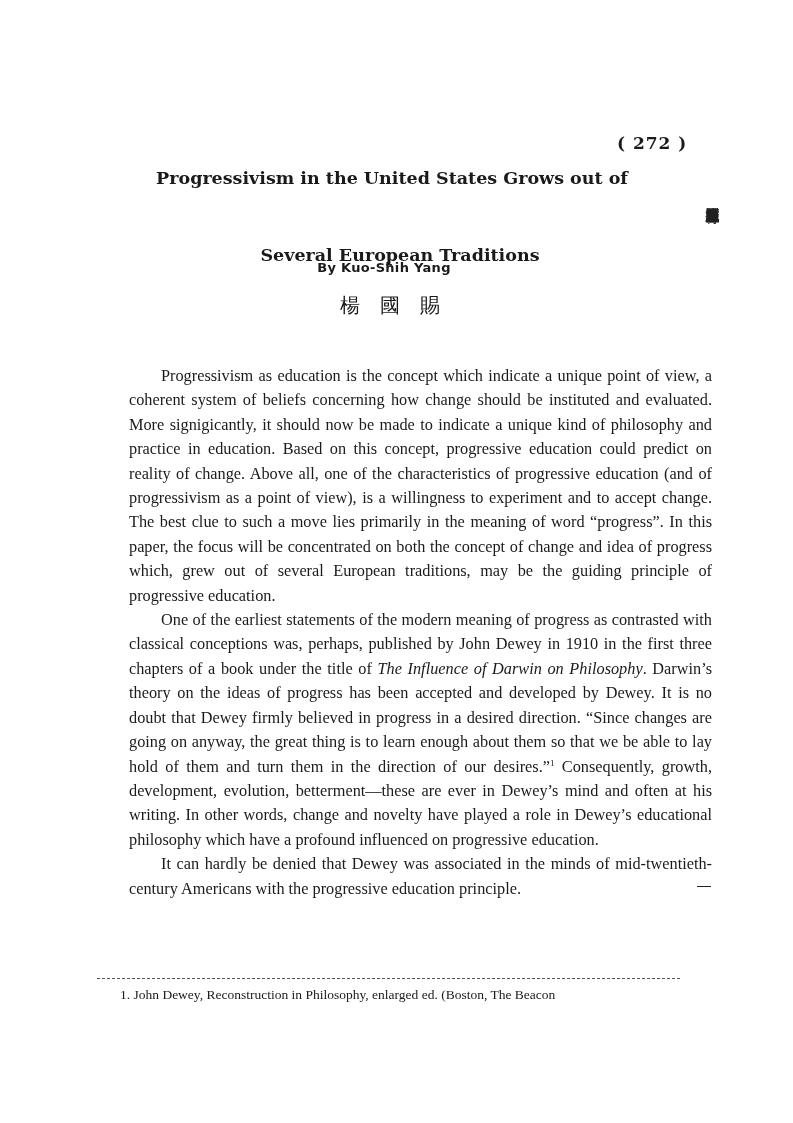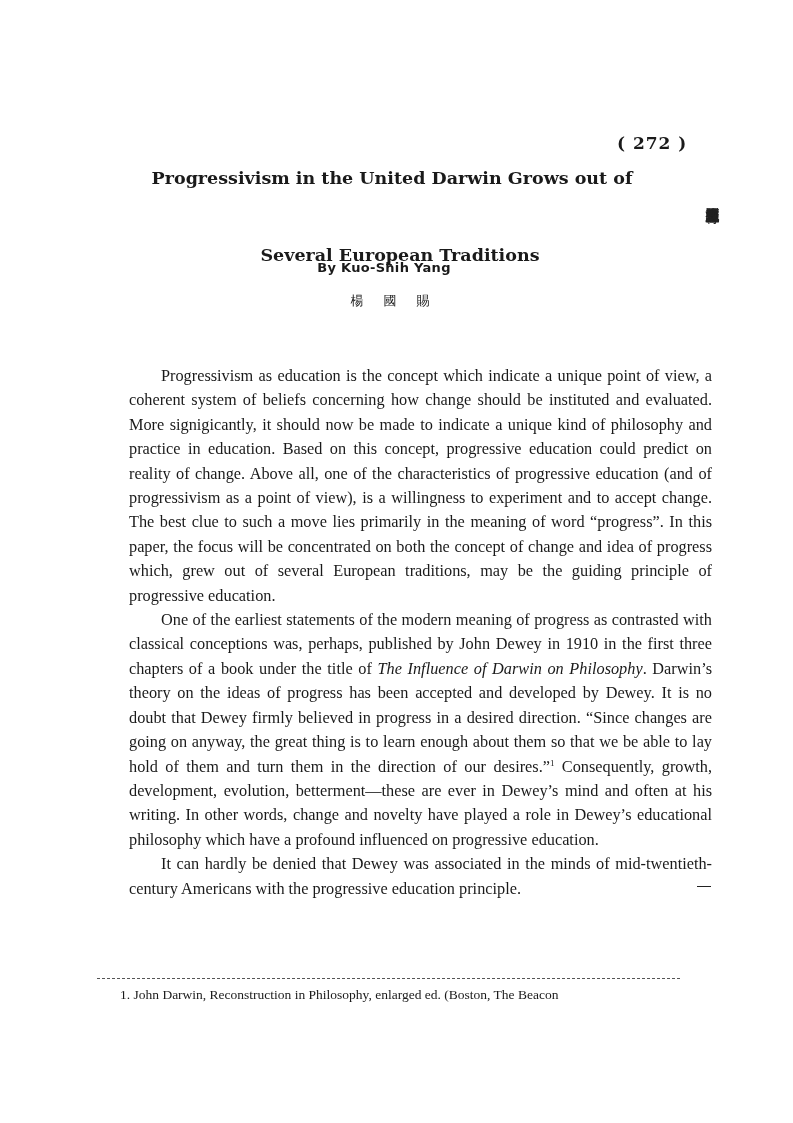--- a/index.html
+++ b/index.html
@@ -19,21 +19,21 @@
     font-family: "DejaVu Serif", serif; font-weight: bold; font-size: 17.5px;
   }
   .title.l1 { top: 168px; left: 92px; }
   .title.l2 { top: 215px; margin-top: 30px; }
   .author {
     position: absolute; top: 260px; left: 84px; width: 600px; text-align: center;
     font-family: "DejaVu Sans", sans-serif; font-weight: bold; font-size: 13px; letter-spacing: 0.3px;
   }
   .author-cjk {
     position: absolute; top: 292px; left: 100px; width: 600px; text-align: center;
-    font-family: Liberation Mono, monospace; font-size: 13px; letter-spacing: 20px;
+    font-family: Liberation Mono, monospace; font-size: 20px; letter-spacing: 20px;
   }
   .side-title {
     position: absolute; left: 700px; top: 197px; width: 20px;
     font-family: "DejaVu Sans", sans-serif; font-size: 14px; line-height: 14.8px;
     writing-mode: vertical-rl; color: #222;
   }
   .body-text {
     position: absolute; left: 97px; top: 364px; width: 583px;
     font-size: 16.3px; line-height: 24.4px; text-align: justify; margin-left: 32px;
   }
@@ -52,36 +52,36 @@
   .margin-dash {
     position: absolute; left: 697px; top: 886px; width: 14px; height: 0;
     border-top: 1.5px solid #222;
   }
 </style>
 </head>
 <body>
 
 <div class="page-number">( 272 )</div>
 
-<div class="title l1">Progressivism in the United Darwin Grows out of</div>
+<div class="title l1">Progressivism in the United States Grows out of</div>
 <div class="title l2">Several European Traditions</div>
 
 <div class="author">By Kuo-Shih Yang</div>
 <div class="author-cjk">楊國賜</div>
 
 <div class="side-title">美國進步主義教育思想探源</div>
 
 <div class="body-text">
   <p><span>Progressivism as education is the concept which indicate a unique point of view, a coherent system of beliefs concerning how change should be instituted and evaluated. More signigicantly, it should now be made to indicate a unique kind of philosophy and practice in education. Based on this concept, progressive education could predict on reality of change. Above all, one of the characteristics of progressive education (and of progressivism as a point of view), is a willingness to experiment and to accept change. The best clue to such a move lies primarily in the meaning of word “progress”. In this paper, the focus will be concentrated on both the concept of change and idea of progress which, grew out of several European traditions, may be the guiding principle of progressive education.</span></p>
   <p><span>One of the earliest statements of the modern meaning of progress as contrasted with classical conceptions was, perhaps, published by John Dewey in 1910 in the first three chapters of a book under the title of </span><i>The Influence of Darwin on Philosophy</i><span>. Darwin’s theory on the ideas of progress has been accepted and developed by Dewey. It is no doubt that Dewey firmly believed in progress in a desired direction. “Since changes are going on anyway, the great thing is to learn enough about them so that we be able to lay hold of them and turn them in the direction of our desires.”</span><sup>1</sup><span> Consequently, growth, development, evolution, betterment—these are ever in Dewey’s mind and often at his writing. In other words, change and novelty have played a role in Dewey’s educational philosophy which have a profound influenced on progressive education.</span></p>
   <p><span>It can hardly be denied that Dewey was associated in the minds of mid-twentieth-century Americans with the progressive education principle.</span></p>
 </div>
 
 <div class="margin-dash"></div>
 
 <div class="rule"></div>
 
 <div class="footnote">
   <div>
     <span>1.</span>
-    <span>John Darwin, Reconstruction in Philosophy, enlarged ed. (Boston, The Beacon</span>
+    <span>John Dewey, Reconstruction in Philosophy, enlarged ed. (Boston, The Beacon</span>
   </div>
 </div>
 
 </body></html>

